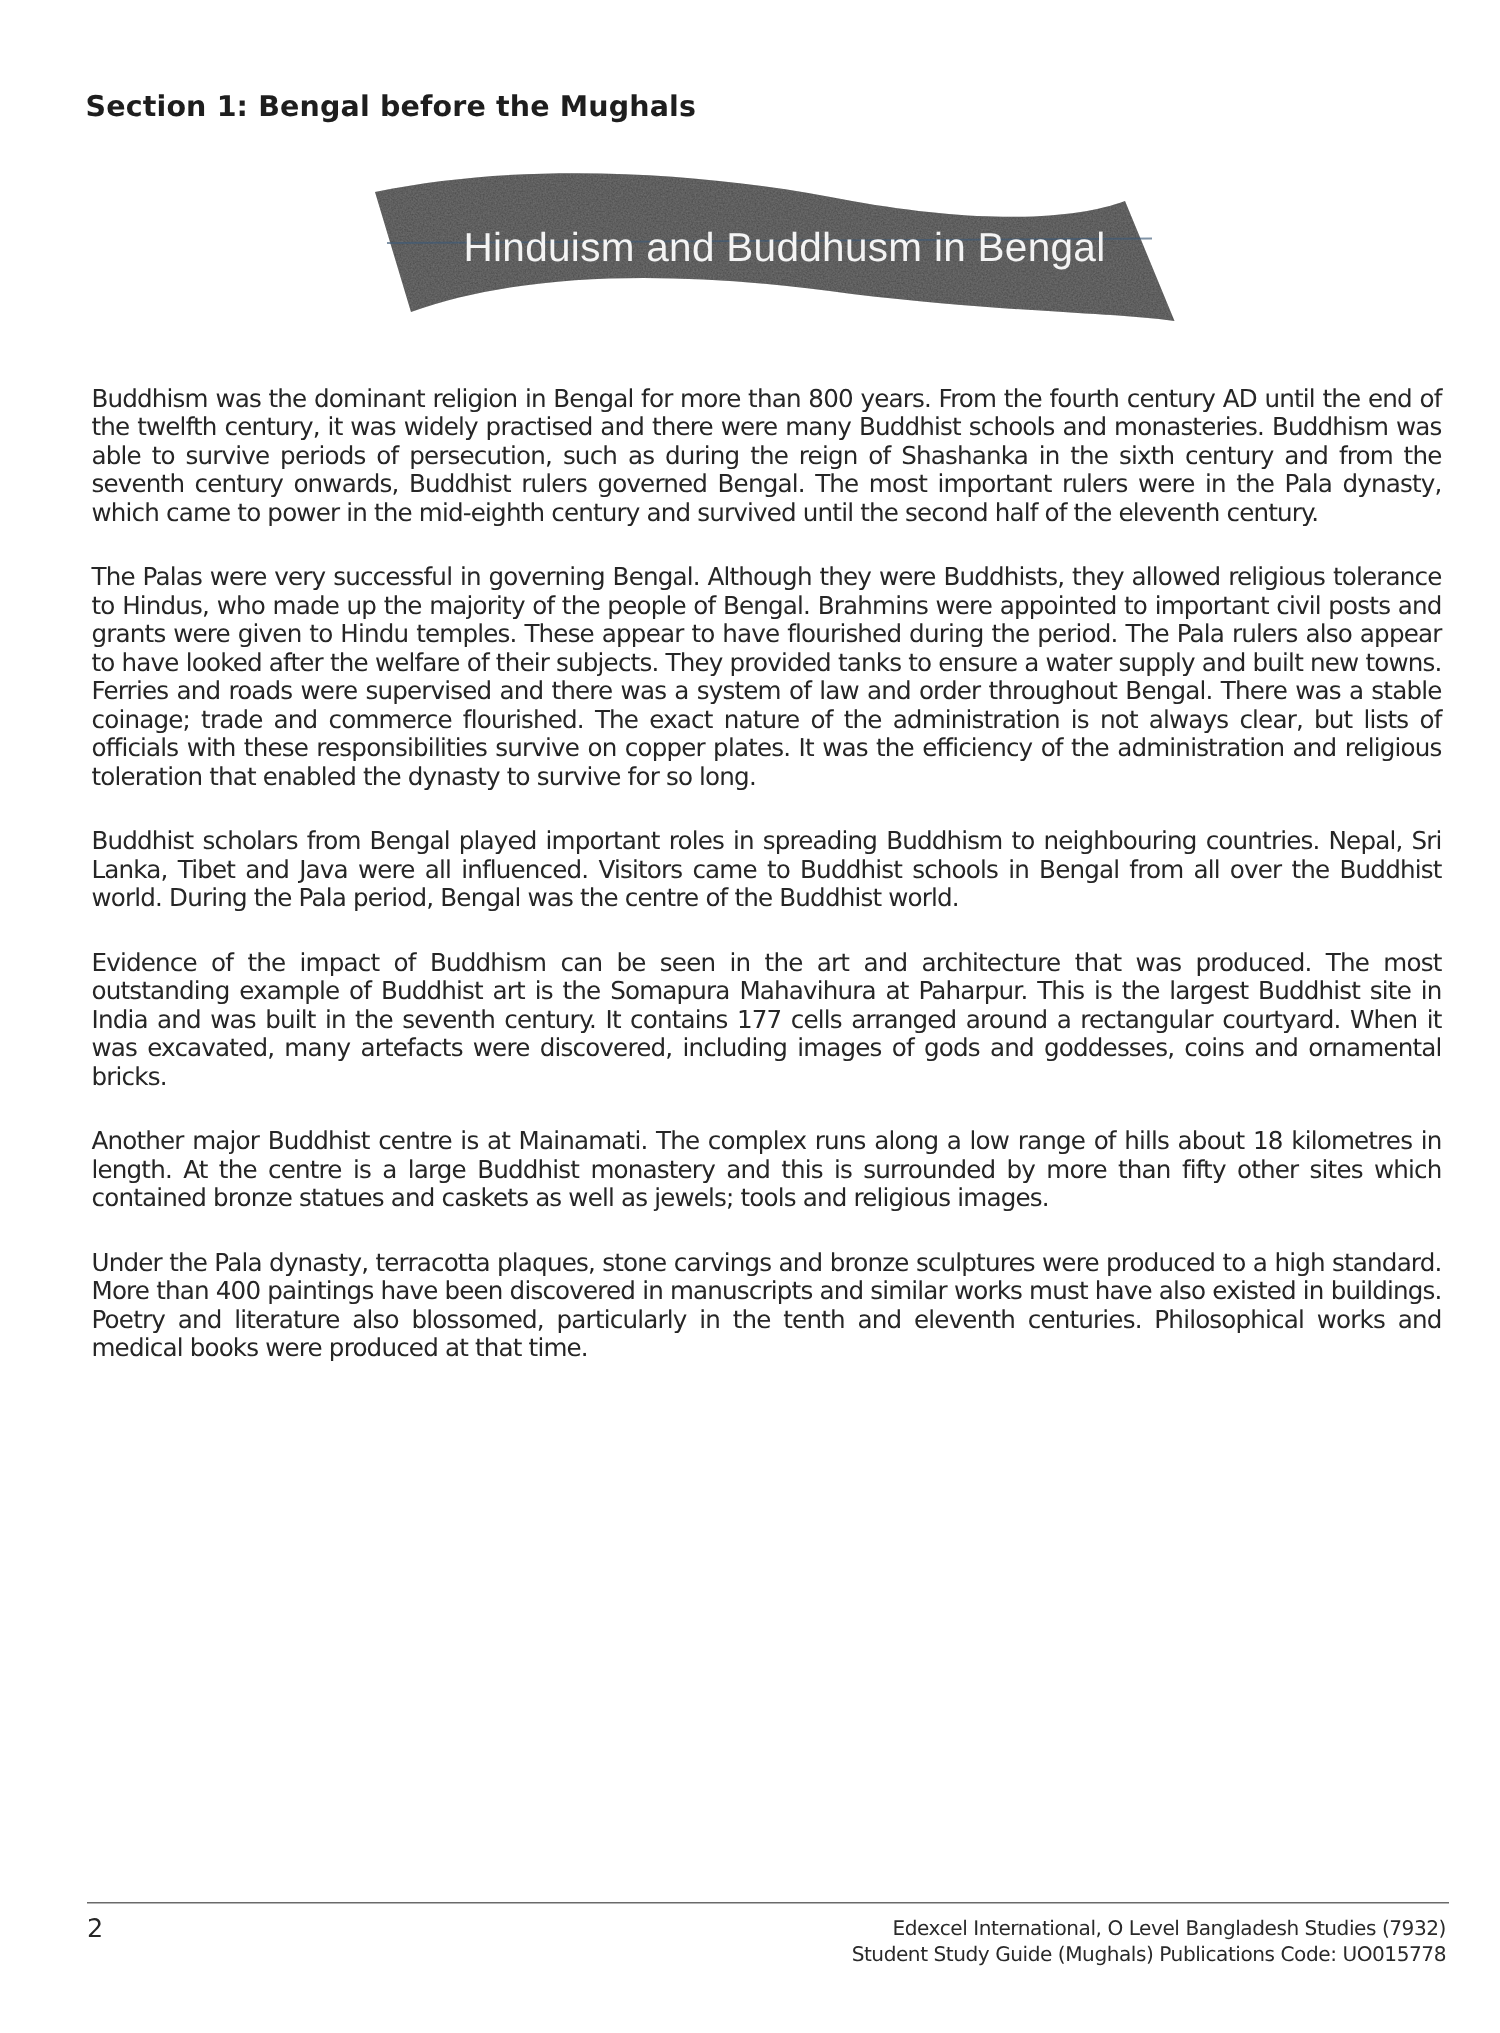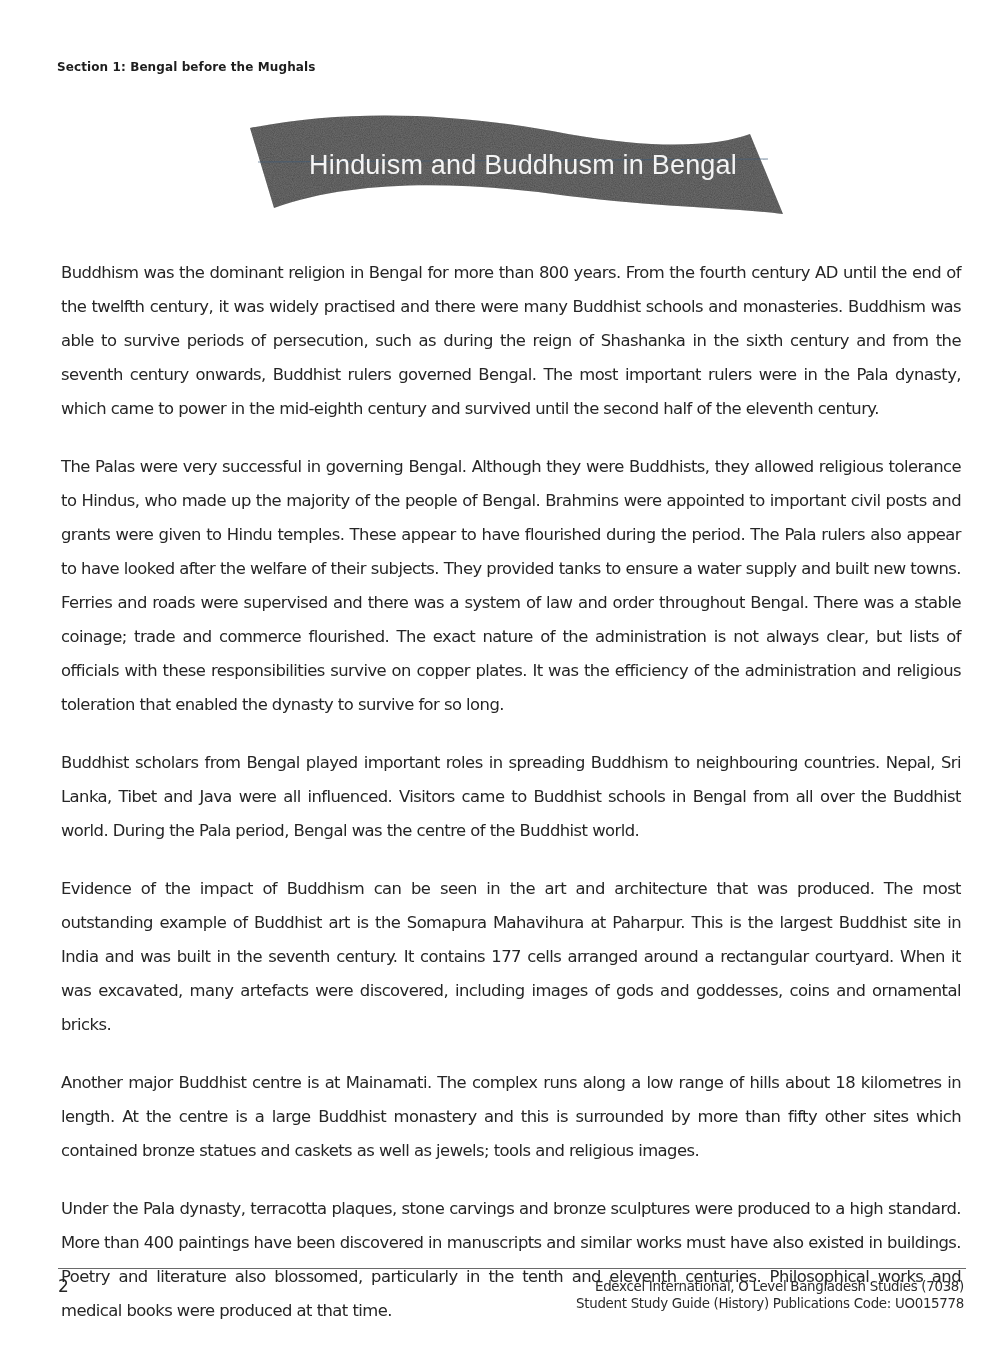--- a/index.html
+++ b/index.html
@@ -21,21 +21,21 @@
       width: 1000px;
       height: 1355px;
     }
     .section-heading {
       position: absolute;
       left: 57px;
       top: 60px;
       margin: 0;
       font-family: "DejaVu Sans", sans-serif;
       font-weight: bold;
-      font-size: 12px;
+      font-size: 19px;
       letter-spacing: 0.1px;
       color: #1e1e1e;
     }
     .banner {
       position: absolute;
       left: 238px;
       top: 112px;
       width: 548px;
       height: 110px;
     }
@@ -63,21 +63,21 @@
     .body-text {
       position: absolute;
       left: 61px;
       top: 256px;
       width: 900px;
     }
     .paragraph {
       margin: 0 0 24px 0;
       font-family: "DejaVu Sans", sans-serif;
       font-size: 16.4px;
-      line-height: 34px;
+      line-height: 19px;
       text-align: justify;
       color: #262626;
       letter-spacing: -0.55px;
       word-spacing: 0px;
     }
     .footer-rule {
       position: absolute;
       left: 58px;
       top: 1268px;
       width: 908px;
@@ -144,17 +144,17 @@
     <p class="paragraph">Evidence of the impact of Buddhism can be seen in the art and architecture that was produced. The most outstanding example of Buddhist art is the Somapura Mahavihura at Paharpur. This is the largest Buddhist site in India and was built in the seventh century. It contains 177 cells arranged around a rectangular courtyard. When it was excavated, many artefacts were discovered, including images of gods and goddesses, coins and ornamental bricks.</p>
     <p class="paragraph">Another major Buddhist centre is at Mainamati. The complex runs along a low range of hills about 18 kilometres in length. At the centre is a large Buddhist monastery and this is surrounded by more than fifty other sites which contained bronze statues and caskets as well as jewels; tools and religious images.</p>
     <p class="paragraph">Under the Pala dynasty, terracotta plaques, stone carvings and bronze sculptures were produced to a high standard. More than 400 paintings have been discovered in manuscripts and similar works must have also existed in buildings. Poetry and literature also blossomed, particularly in the tenth and eleventh centuries. Philosophical works and medical books were produced at that time.</p>
   </div>
 
   <div class="footer-rule"></div>
 
   <div class="page-number">2</div>
 
   <div class="footer-lines">
-    <span class="footer-line">Edexcel International, O Level Bangladesh Studies (7038)</span>
-    <span class="footer-line">Student Study Guide (History) Publications Code: UO015778</span>
+    <span class="footer-line">Edexcel International, O Level Bangladesh Studies (7932)</span>
+    <span class="footer-line">Student Study Guide (Mughals) Publications Code: UO015778</span>
   </div>
 
 </div>
 
 </body></html>

